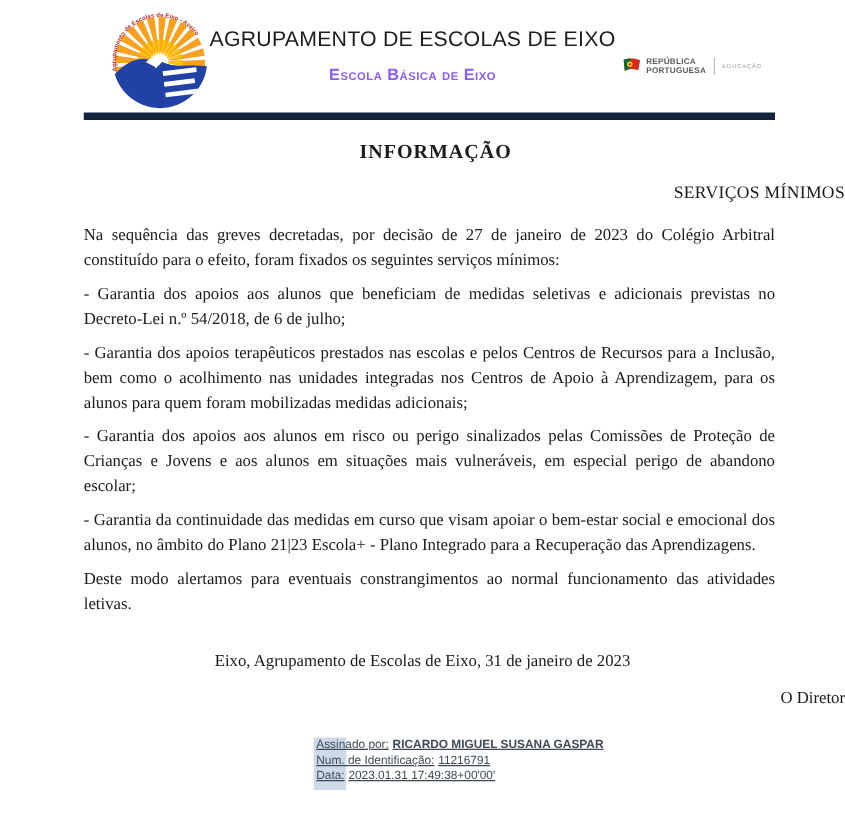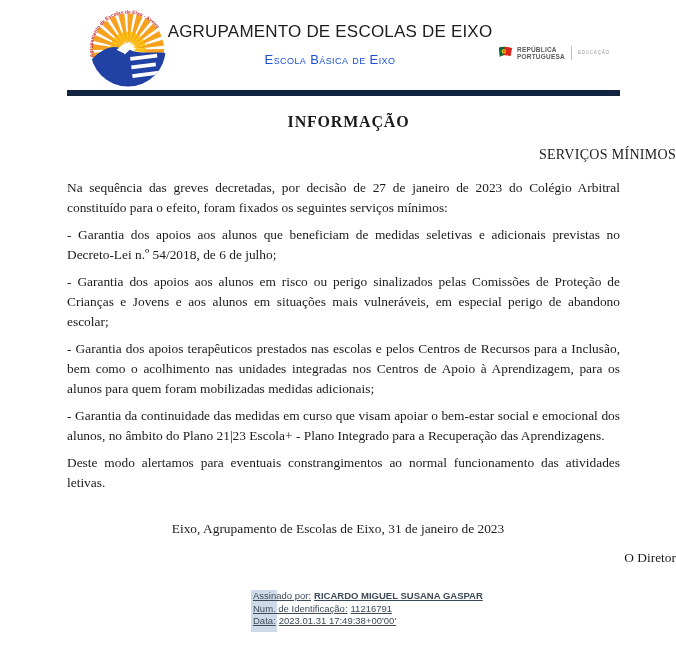--- a/index.html
+++ b/index.html
@@ -15,22 +15,22 @@
 
   
   .header { position: relative; height: 90px; }
   .school-logo { position: absolute; left: 87px; top: 8px; width: 82px; height: 80px; }
   .org-block {
     position: absolute; left: 155px; top: 22px; width: 350px;
     text-align: center; font-family: "Liberation Sans", sans-serif;
   }
   .org-name { font-size: 17px; color: #1c1c1c; letter-spacing: 0.2px; }
   .school-name {
-    margin-top: 10px; font-size: 13px; font-weight: normal;
-    font-variant: small-caps; letter-spacing: 0.4px; color: #1d4ed8;
+    margin-top: 10px; font-size: 13px; font-weight: bold;
+    font-variant: small-caps; letter-spacing: 0.4px; color: #8b5cf6;
   }
   .gov-logo {
     position: absolute; left: 498px; top: 45px;
     display: flex; align-items: center;
     font-family: "Liberation Sans", sans-serif;
   }
   .gov-flag { width: 15px; height: 15px; margin-right: 4px; }
   .gov-name { font-size: 6.5px; font-weight: bold; color: #5a5a5a; line-height: 7px; letter-spacing: 0.2px; }
   .gov-divider { width: 1px; height: 14px; background: #c0c0c0; margin: 0 6px; }
   .gov-dept { font-size: 4.5px; color: #9a9a9a; letter-spacing: 0.8px; }
@@ -135,22 +135,22 @@
   </div>
 
   <div class="header-rule"></div>
 
   <div class="doc-title">INFORMAÇÃO</div>
   <div class="doc-subtitle">SERVIÇOS MÍNIMOS</div>
 
   <div class="body-text">
     <p>Na sequência das greves decretadas, por decisão de 27 de janeiro de 2023 do Colégio Arbitral constituído para o efeito, foram fixados os seguintes serviços mínimos:</p>
     <p>- Garantia dos apoios aos alunos que beneficiam de medidas seletivas e adicionais previstas no Decreto-Lei n.º 54/2018, de 6 de julho;</p>
+    <p>- Garantia dos apoios terapêuticos prestados nas escolas e pelos Centros de Recursos para a Inclusão, bem como o acolhimento nas unidades integradas nos Centros de Apoio à Aprendizagem, para os alunos para quem foram mobilizadas medidas adicionais;</p>
     <p>- Garantia dos apoios aos alunos em risco ou perigo sinalizados pelas Comissões de Proteção de Crianças e Jovens e aos alunos em situações mais vulneráveis, em especial perigo de abandono escolar;</p>
-    <p>- Garantia dos apoios terapêuticos prestados nas escolas e pelos Centros de Recursos para a Inclusão, bem como o acolhimento nas unidades integradas nos Centros de Apoio à Aprendizagem, para os alunos para quem foram mobilizadas medidas adicionais;</p>
     <p>- Garantia da continuidade das medidas em curso que visam apoiar o bem-estar social e emocional dos alunos, no âmbito do Plano 21|23 Escola+ - Plano Integrado para a Recuperação das Aprendizagens.</p>
     <p>Deste modo alertamos para eventuais constrangimentos ao normal funcionamento das atividades letivas.</p>
   </div>
 
   <div class="place-date">Eixo, Agrupamento de Escolas de Eixo, 31 de janeiro de 2023</div>
   <div class="signatory">O Diretor</div>
 
   <div class="signature-block">
     <div class="signature-highlight"></div>
     <div class="sig-line">

